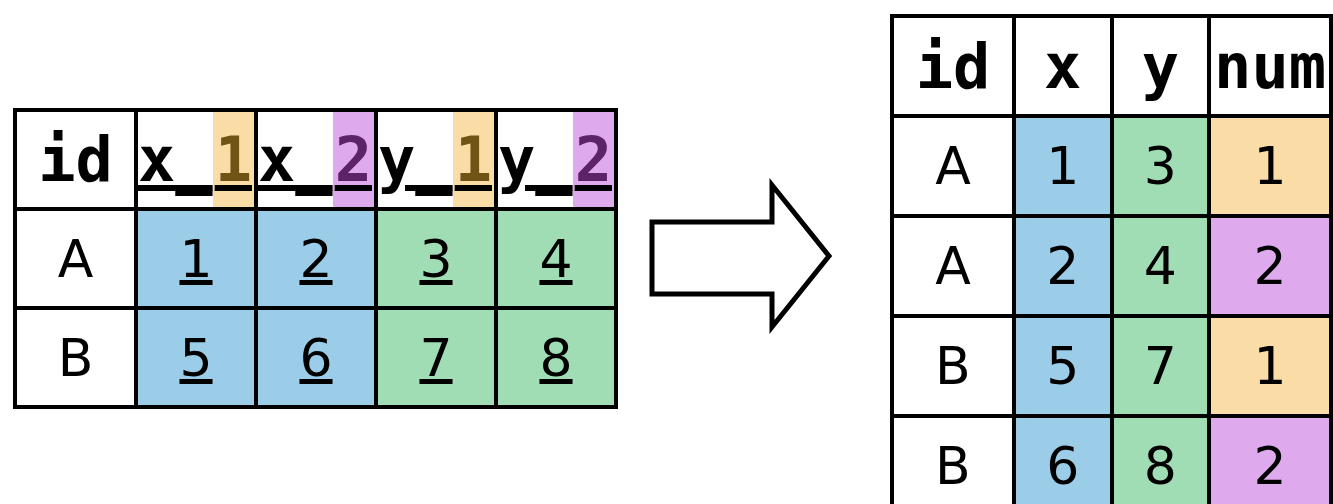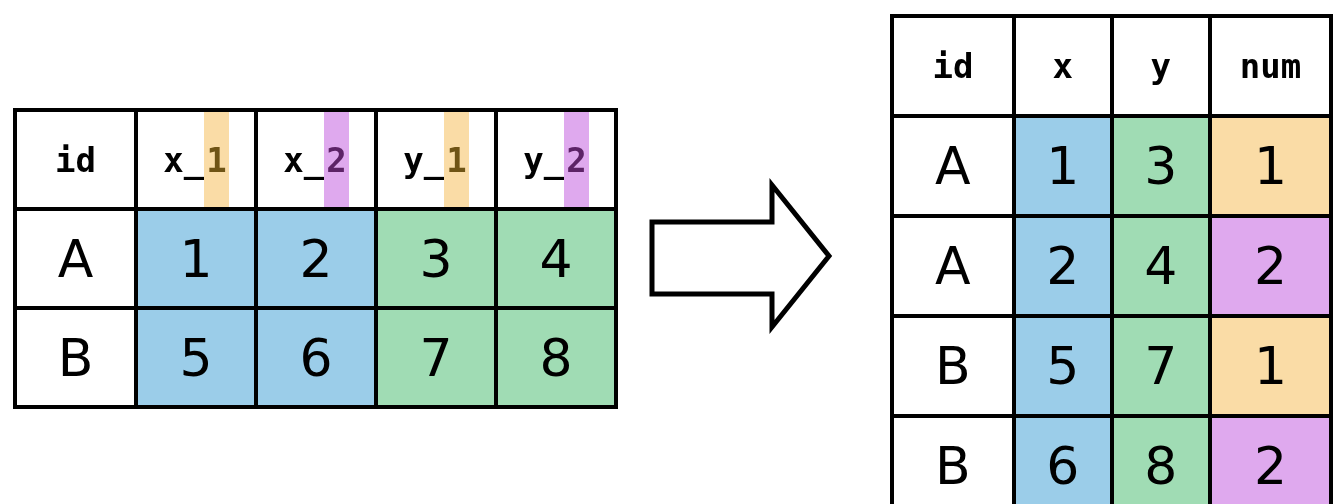--- a/index.html
+++ b/index.html
@@ -6,30 +6,30 @@
   .canvas{position:relative;width:1333px;height:504px;background:#ffffff;overflow:hidden;
           font-family:"DejaVu Sans",sans-serif;}
 
   table.tbl{border-collapse:collapse;position:absolute;background:#fff;}
   .tbl td{border:4px solid #000;text-align:center;vertical-align:middle;padding:0;}
 
   
   .left-tbl{left:13px;top:108px;}
   .left-tbl td{height:95px;}
   .left-tbl td.col-id{width:117px;}
-  .left-tbl td.col-v{width:116px;}
+  .left-tbl td.col-v{width:116px;text-decoration:underline;}
 
   
   .right-tbl{left:890px;top:14px;}
   .right-tbl td{height:96px;}
   .right-tbl td.col-id{width:119px;}
   .right-tbl td.col-x,.right-tbl td.col-y{width:95px;}
   .right-tbl td.col-num{width:118px;}
 
-  .hd{font-family:"DejaVu Sans Mono",monospace;font-weight:bold;font-size:34px;color:#000;}
+  .hd{font-family:"DejaVu Sans Mono",monospace;font-weight:bold;font-size:62px;color:#000;}
   .hcell{display:flex;height:95px;align-items:center;justify-content:center;}
   .right-tbl .hcell{height:96px;}
   .stripe{align-self:stretch;display:flex;align-items:center;padding:0 2px;}
   .stripe-orange{background:var(--orange);}
   .stripe-purple{background:var(--purple);}
   .digit-orange{color:var(--header_digit_orange);}
   .digit-purple{color:var(--header_digit_purple);}
 
   .dt{font-size:52px;color:#000;}
   .c-blue{background:var(--blue);}

